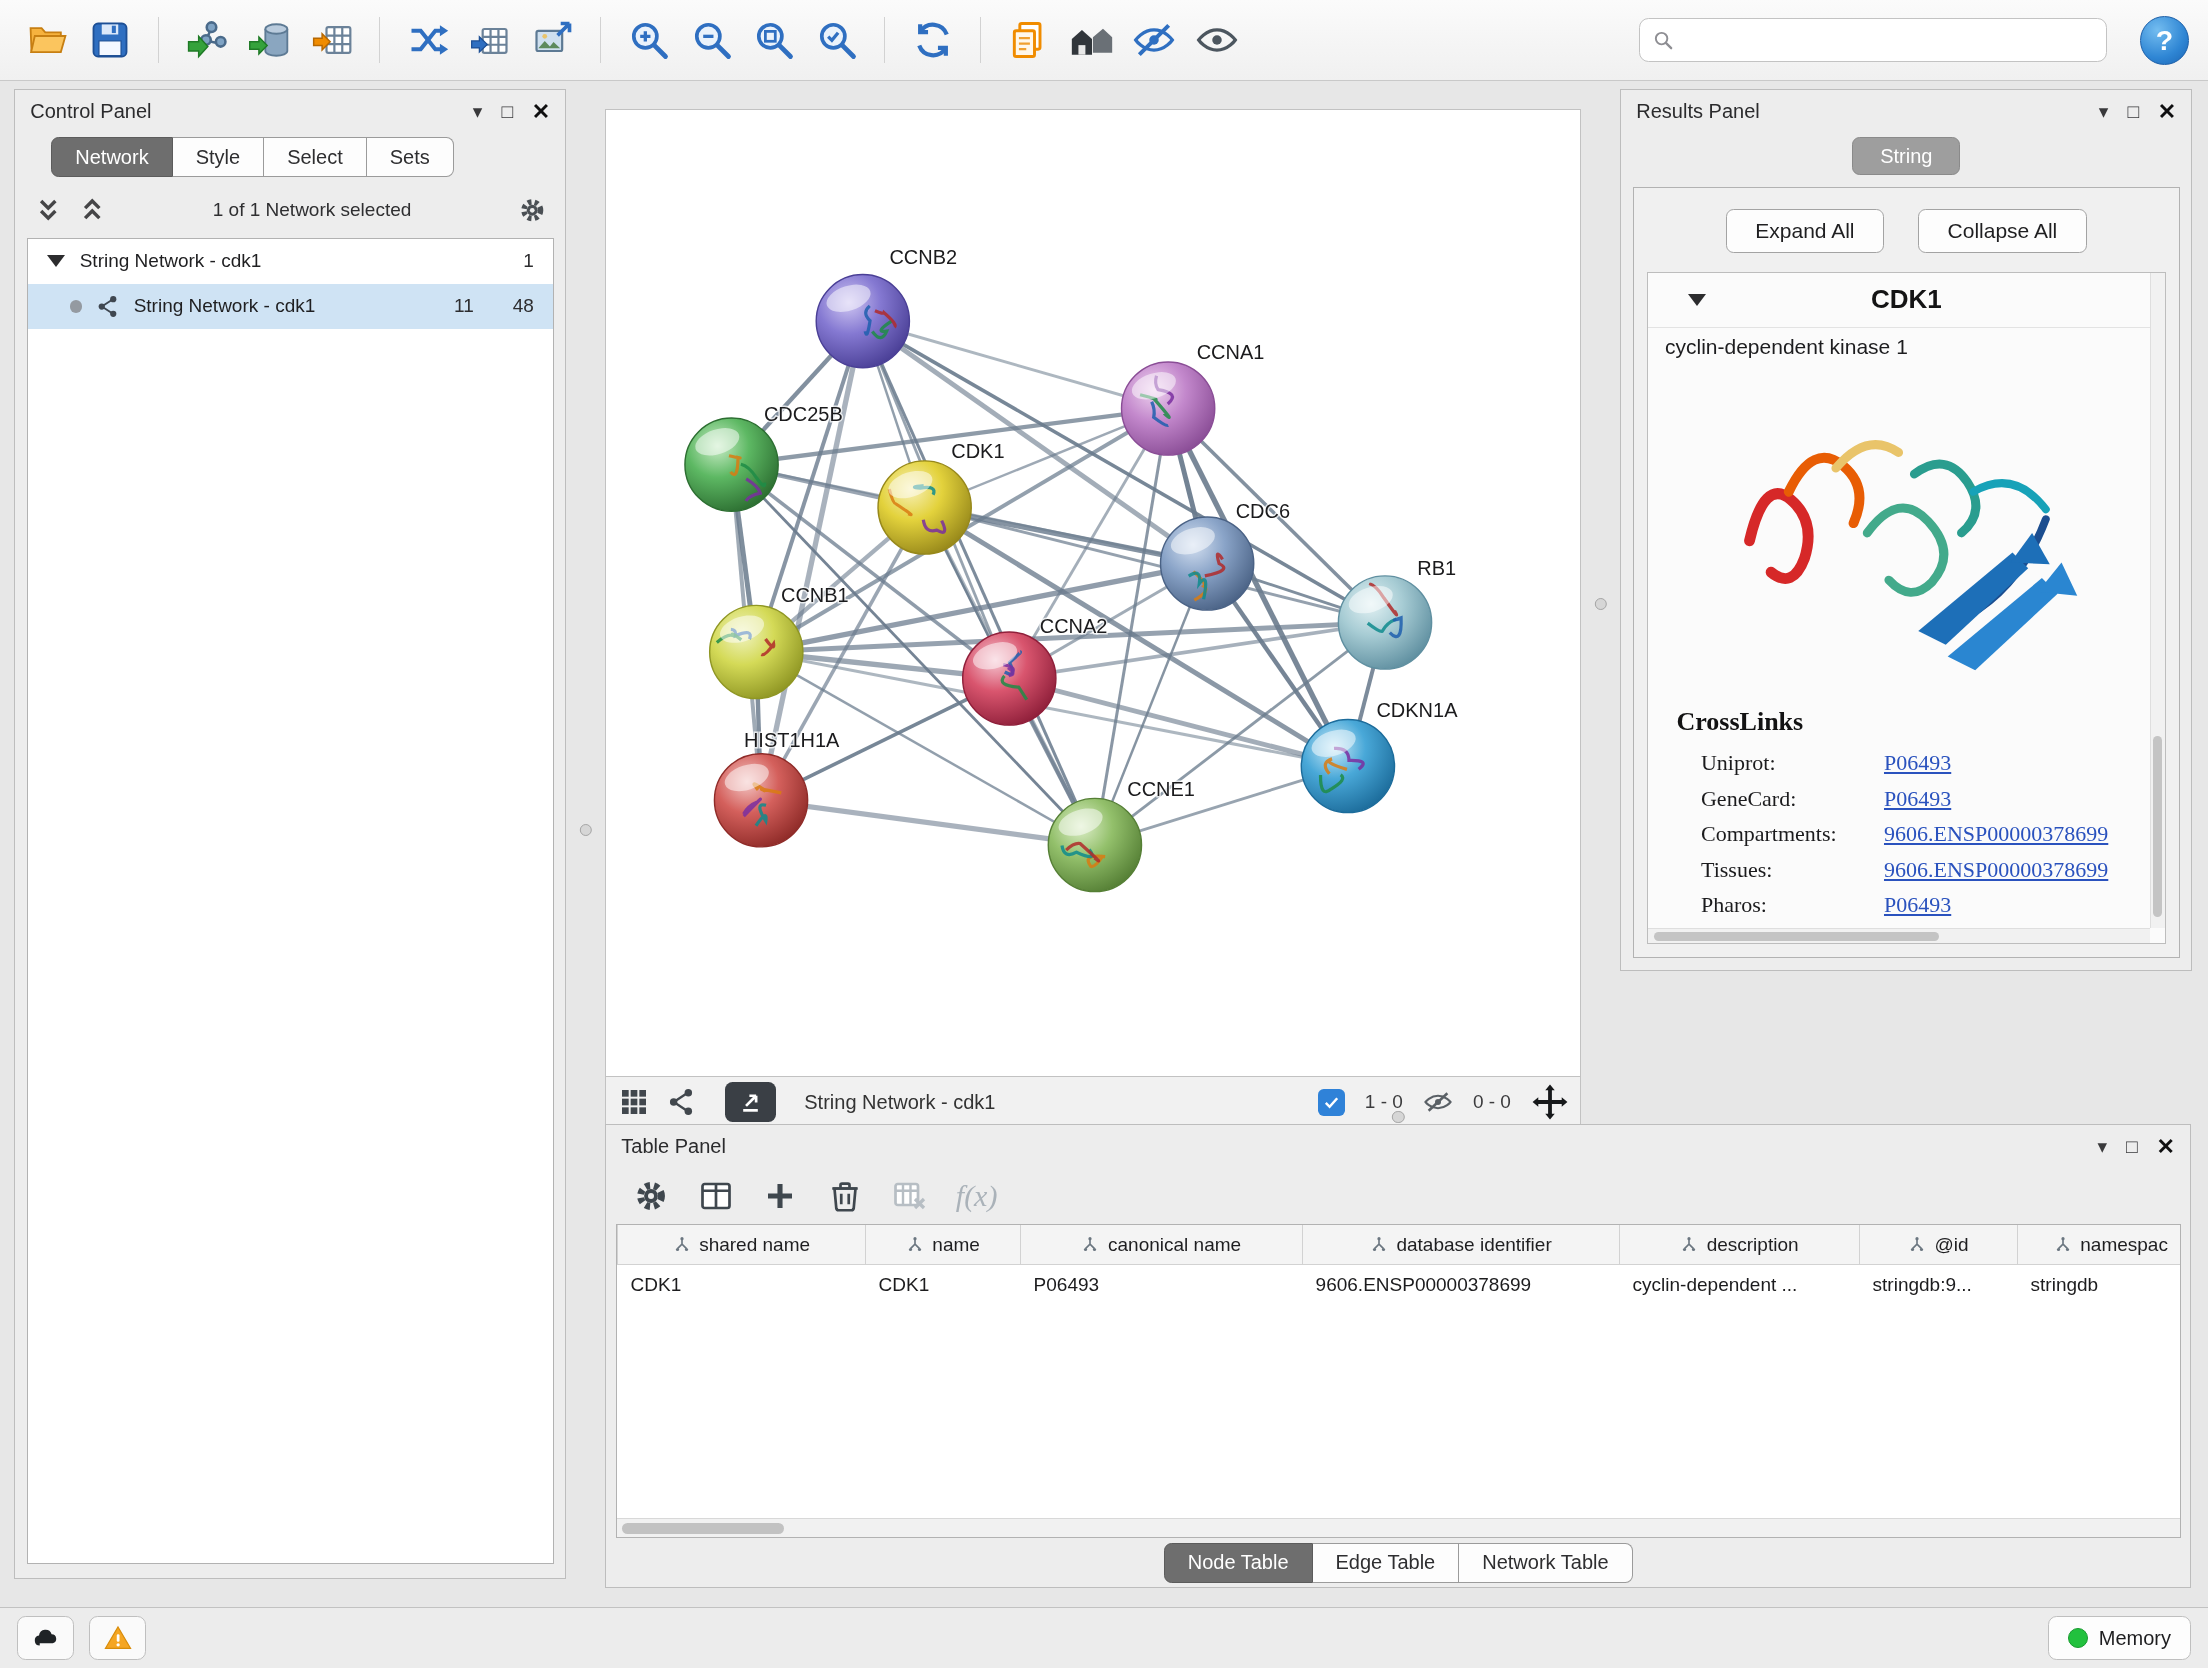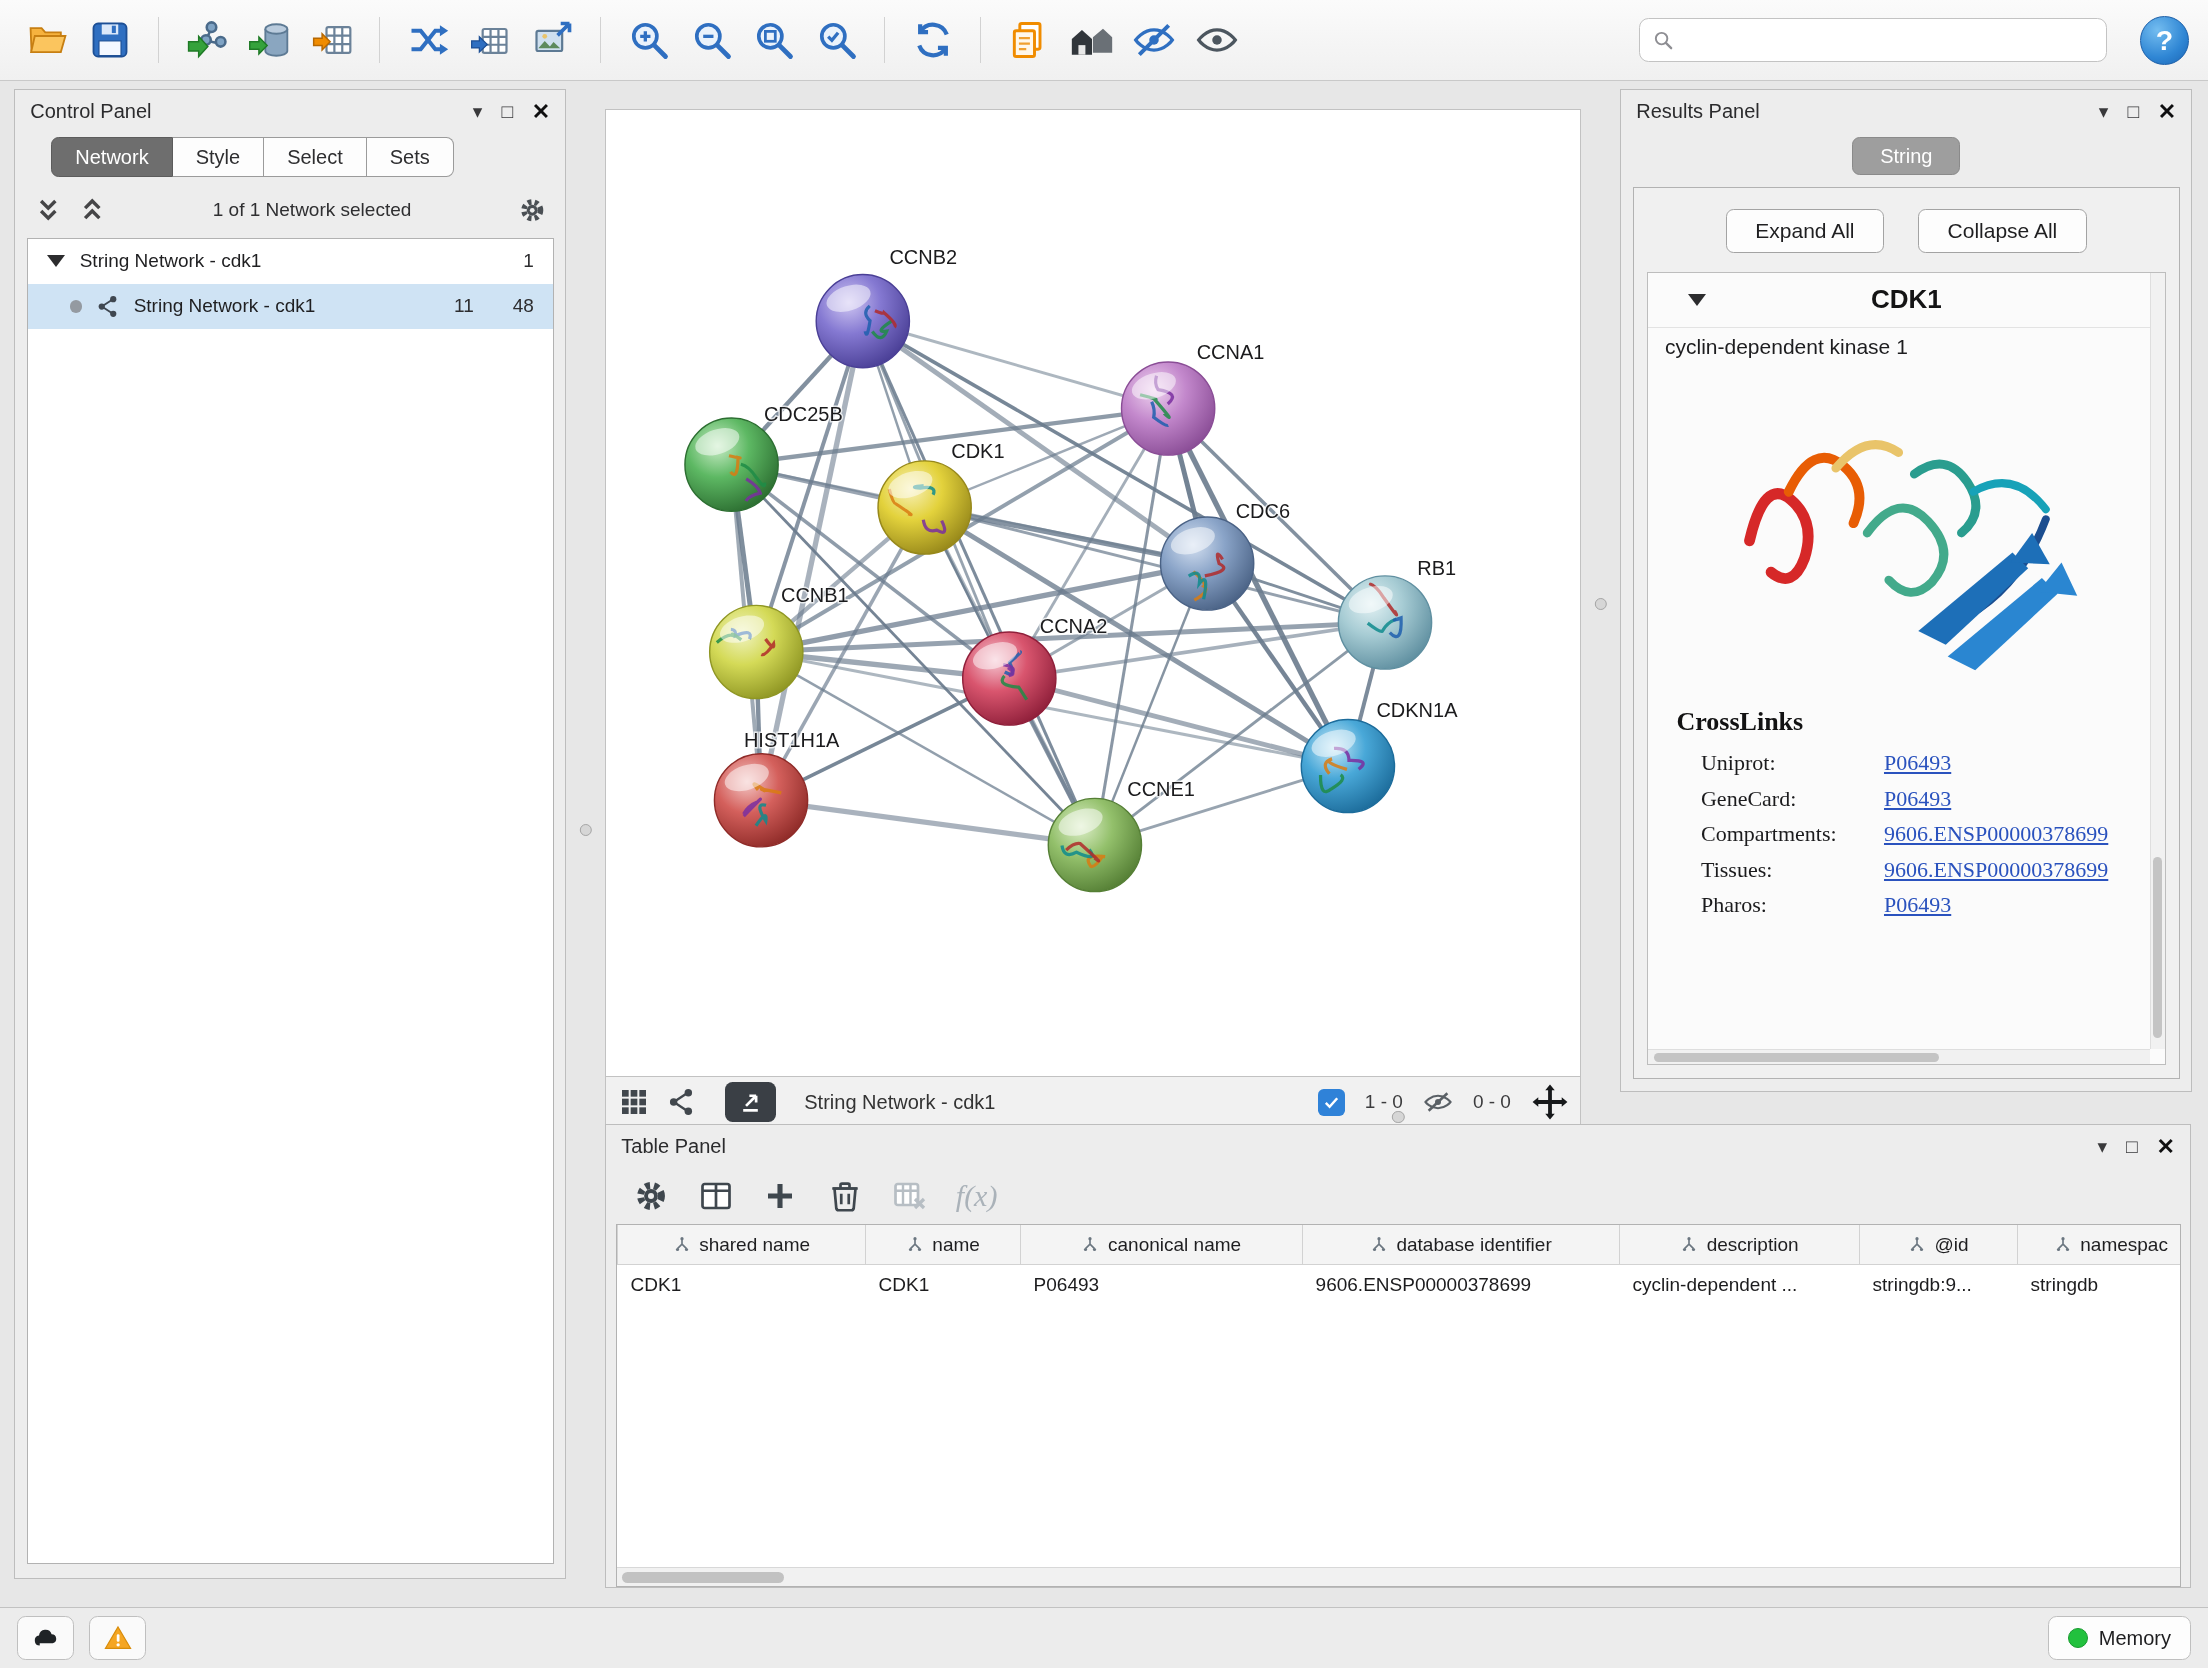--- a/index.html
+++ b/index.html
@@ -105,21 +105,21 @@
   .darkbtn { width: 51px; height: 40px; background: #3a3f45; border-radius: 7.6px; display: flex; align-items: center; justify-content: center; margin-left: 13.3px; }
   .darkbtn svg { width: 27px; height: 27px; }
   .ns-name { margin-left: 13.3px; font-size: 20px; color: #333; }
   .ns-right { margin-left: auto; display: flex; align-items: center; gap: 20px; }
   .chk { width: 27px; height: 27px; background: #2f82d8; border-radius: 5.7px; display: flex; align-items: center; justify-content: center; }
   .chk svg { width: 19px; height: 19px; }
   .ns-count { font-size: 19px; color: #3c3c3e; }
   .crosshair svg { width: 38px; height: 38px; display: block; }
 
   
-  .results-panel { width: 572px; flex: 0 0 572px; height: 1003px; }
+  .results-panel { width: 572px; flex: 0 0 572px; height: 882px; }
   .string-tabrow { display: flex; justify-content: center; padding: 3.8px 0 11.4px; }
   .string-tab { height: 38px; padding: 0 27px; background: #9e9e9e; border: 1px solid #8a8a8a; border-radius: 7.6px; color: #fff; font-size: 20px; display: flex; align-items: center; }
   .results-box { flex: 1; margin: 0 11.4px 11.4px; border: 1px solid #b2b2b2; background: #f0f0f0; padding: 13.3px; display: flex; flex-direction: column; min-height: 0; }
   .btn-row { display: flex; justify-content: center; gap: 34px; padding: 7.6px 0 19px; }
   .rbtn { height: 44px; padding: 0 28.5px; border: 1px solid #a3a3a3; border-radius: 7.6px; background: #fdfdfd; font-size: 21px; color: #1f1f21; display: flex; align-items: center; }
   .gene-card { flex: 1; border: 1px solid #bdbdbd; background: #fbfbfb; position: relative; display: flex; flex-direction: column; overflow: hidden; }
   .gene-header { height: 55px; flex: 0 0 55px; position: relative; display: flex; align-items: center; justify-content: center; border-bottom: 1px solid #e3e3e3; }
   .gene-header .disc-down { position: absolute; left: 40px; margin: 0; }
   .gene-title { font-size: 26px; font-weight: bold; color: #141415; }
   .gene-desc { padding: 7.6px 17px 0; font-size: 21px; color: #1d1d1f; }
@@ -895,20 +895,27 @@
                   <td>stringdb:9...</td>
                   <td>stringdb</td>
                 </tr>
               </tbody>
             </table>
           </div>
           <div class="hscroll">
             <span class="hthumb"></span>
           </div>
         </div>
+        <div class="tp-tabs">
+          <div class="seg">
+            <div class="tab sel">Node Table</div>
+            <div class="tab">Edge Table</div>
+            <div class="tab">Network Table</div>
+          </div>
+        </div>
       </div>
     </div>
   </div>
 
   <div class="statusbar">
     <span class="sq-btn">
       <svg viewBox="0 0 24 24">
         <path d="M7 18a4 4 0 0 1-.6-7.95A5.2 5.2 0 0 1 16.5 9a3.6 3.6 0 0 1 .9 7.1H7z" fill="#1f2326"></path>
       </svg>
     </span>

